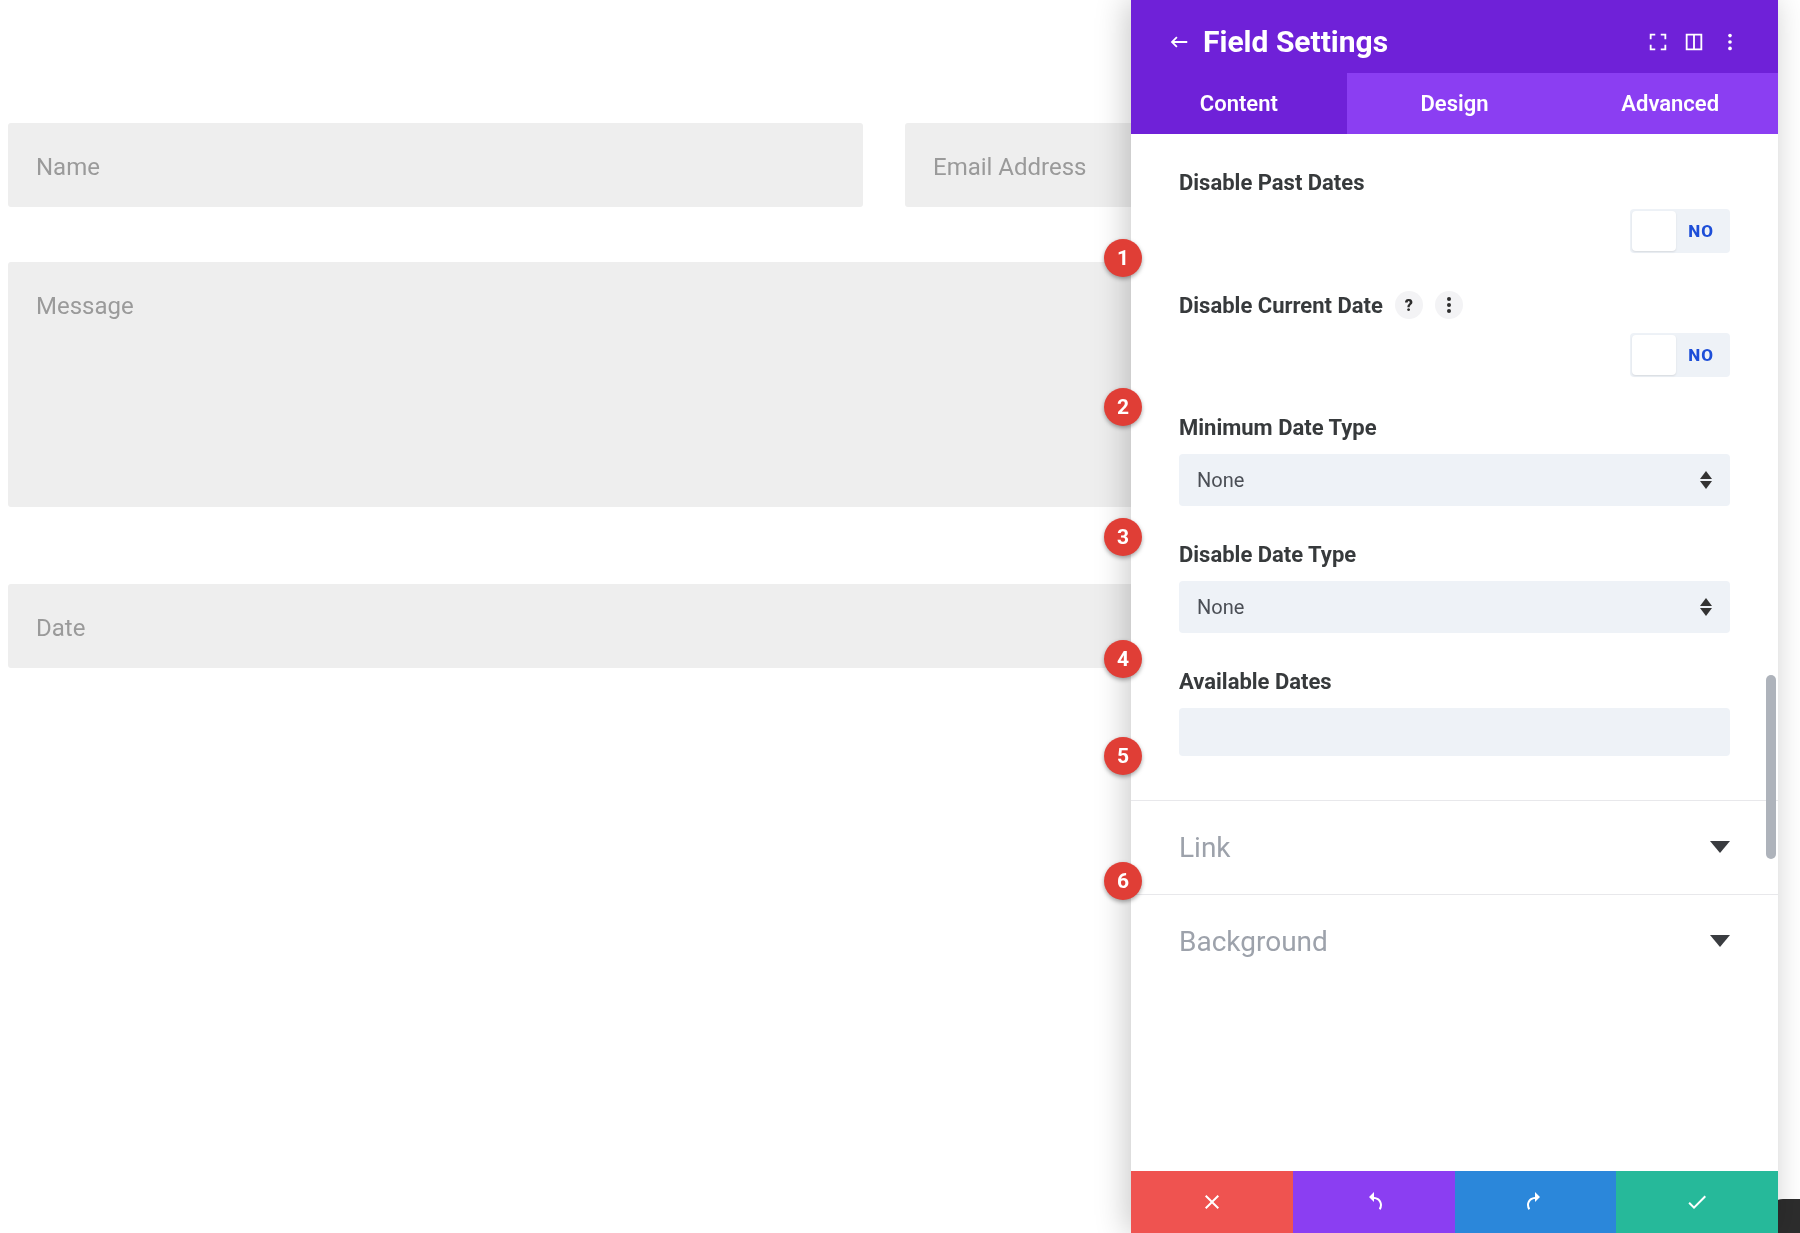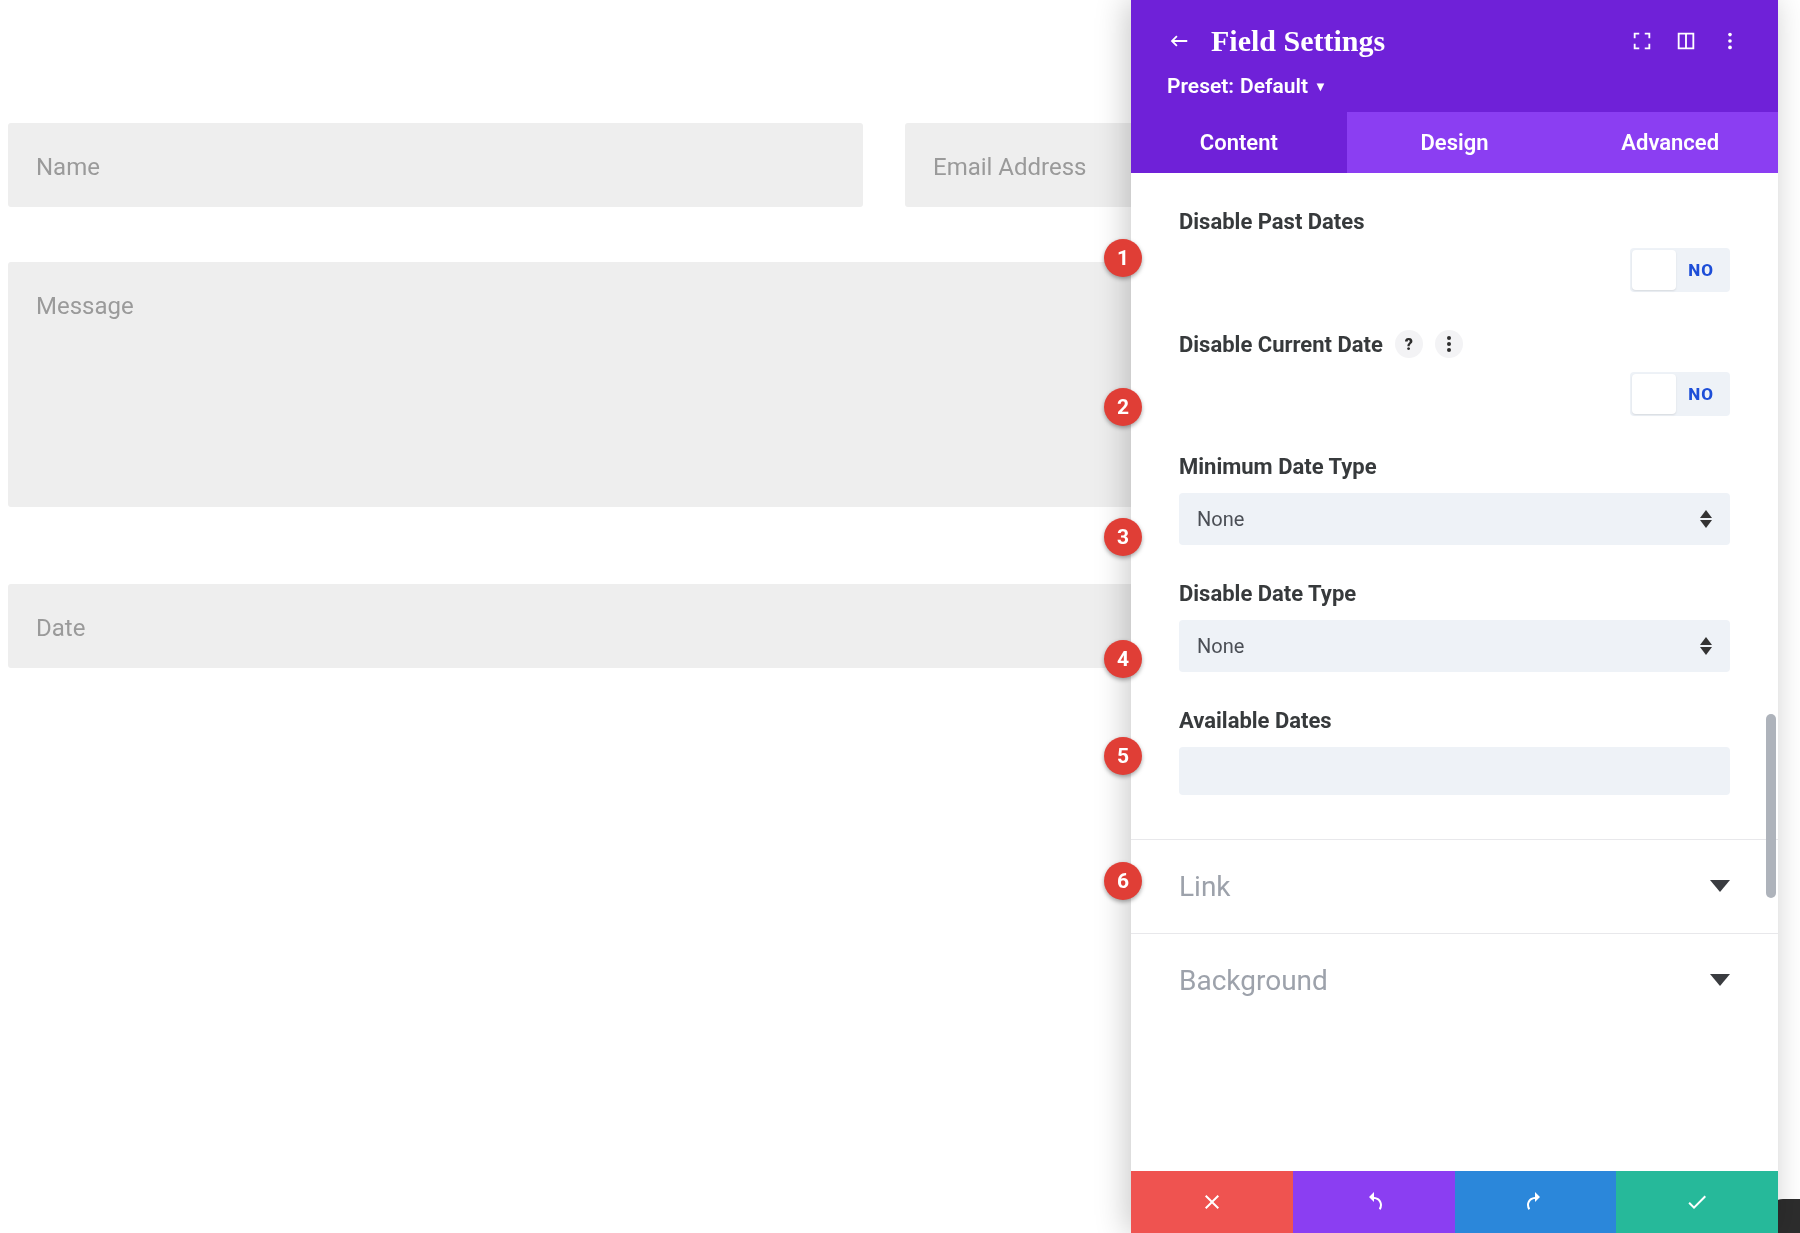--- a/index.html
+++ b/index.html
@@ -11,21 +11,21 @@
   .row { display: flex; gap: 42px; }
   .input-block { background: #eee; border-radius: 3px; padding: 30px 28px; font-size: 24px; color: #9a9a9a; }
   .input-name { flex: 0 0 855px; height: 84px; }
   .input-email { flex: 0 0 860px; height: 84px; }
   .input-msg { width: 1768px; height: 245px; margin-top: 55px; }
   .input-date { width: 1768px; height: 84px; margin-top: 77px; }
 
   
   .panel { position: absolute; right: 22px; top: 0; width: 647px; height: 100%; background: #fff; box-shadow: -4px 0 30px rgba(0,0,0,0.22); display: flex; flex-direction: column; z-index: 50; }
   .panel-header { background: #6f21d8; color: #fff; padding: 24px 36px 14px; }
-  .panel-header-top { display: flex; align-items: center; gap: 20px; font-family: Liberation Serif, serif; }
+  .panel-header-top { display: flex; align-items: center; gap: 12px; }
   .panel-title { font-size: 30px; font-weight: 700; flex: 1; }
   .panel-icon { width: 24px; height: 24px; display:inline-flex; align-items:center; justify-content:center; }
   .panel-icon svg { width: 22px; height: 22px; fill: #fff; }
   .preset-line { margin-top: 16px; font-size: 21px; font-weight: 600; display:flex; align-items:center; gap:6px; }
   .preset-line .caret { font-size: 13px; }
 
   .tabs { display: flex; background: #8b3ef2; }
   .tab { flex: 1; text-align: center; padding: 18px 0; color: #fff; font-size: 22px; font-weight: 600; cursor: pointer; }
   .tab.active { background: #6f21d8; }
 
@@ -116,25 +116,20 @@
               <path d="M3 3h18v18H3V3m2 2v14h6V5H5m8 0v14h6V5h-6z"></path>
             </svg>
         </span>
         <span class="panel-icon">
           <svg viewBox="0 0 24 24">
               <circle cx="12" cy="5" r="2"></circle>
               <circle cx="12" cy="12" r="2"></circle>
               <circle cx="12" cy="19" r="2"></circle>
             </svg>
         </span>
-      </div>
-      <div class="preset-line">
-        <span>Preset:</span>
-        <span>Default</span>
-        <span class="caret">▼</span>
       </div>
     </div>
 
     <div class="tabs">
       <div class="tab active">Content</div>
       <div class="tab">Design</div>
       <div class="tab">Advanced</div>
     </div>
 
     <div class="panel-body">

